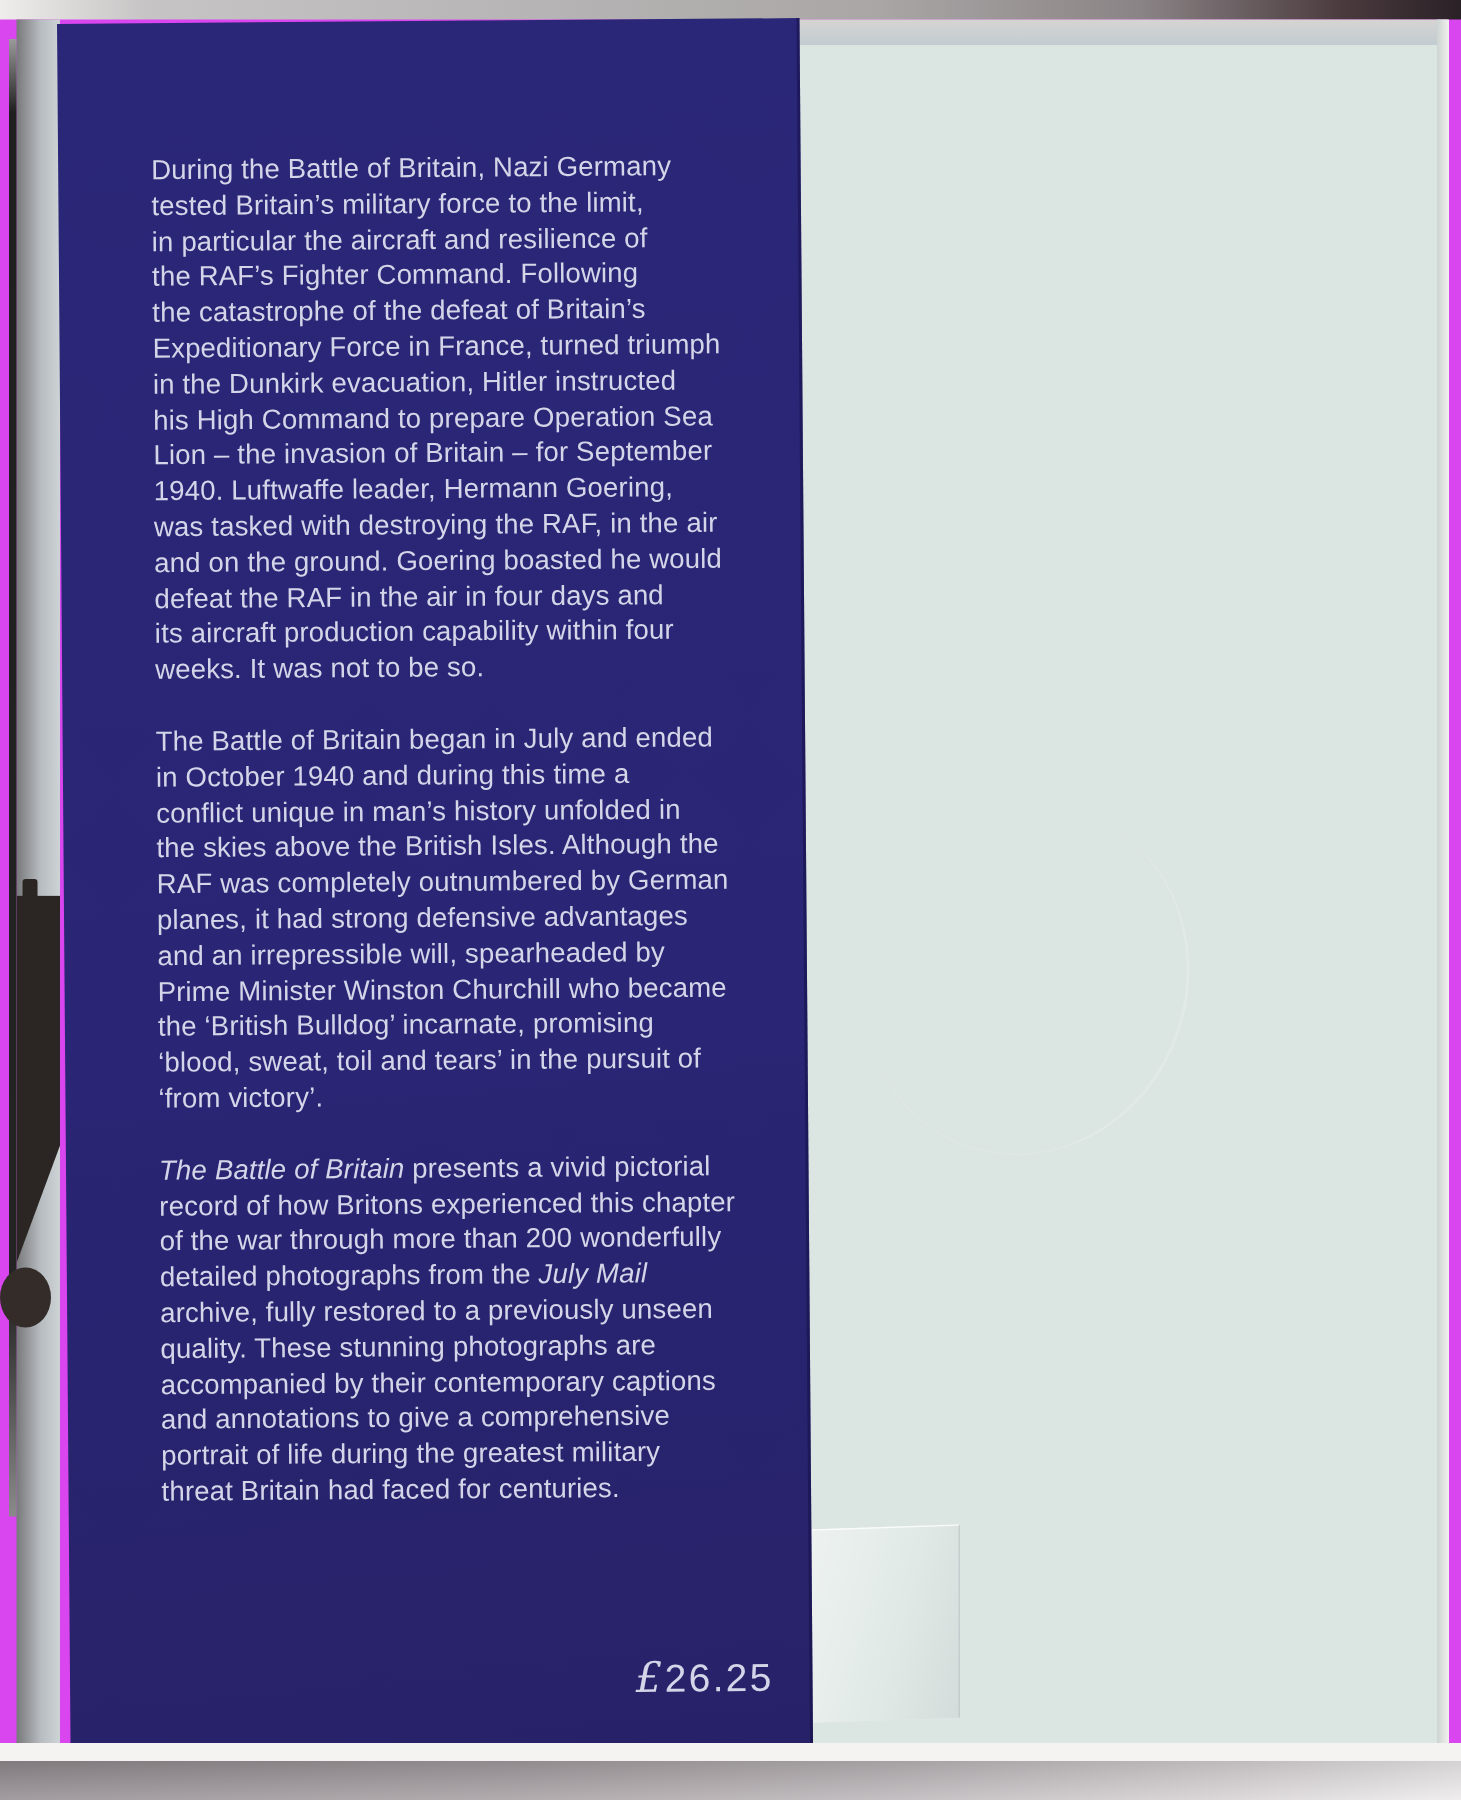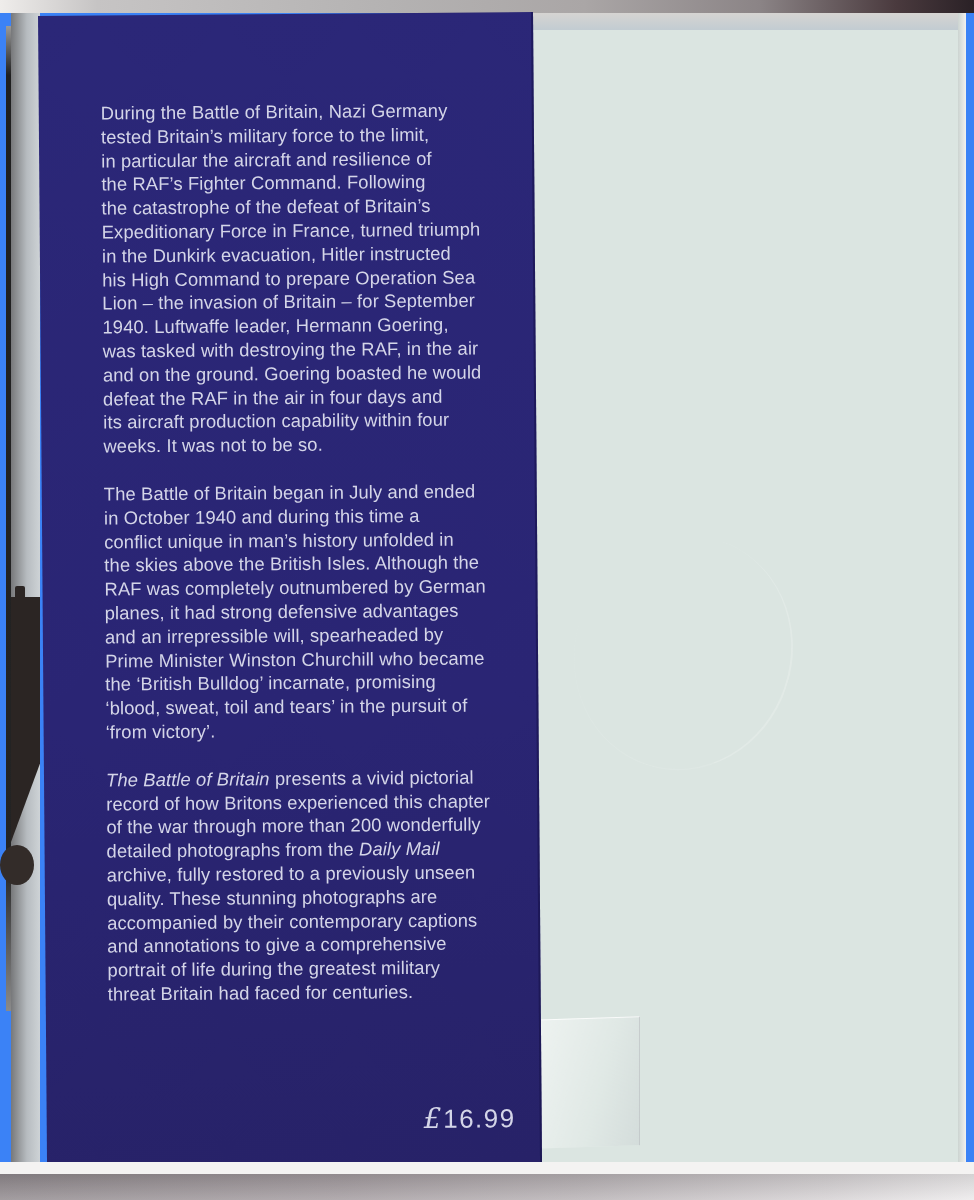--- a/index.html
+++ b/index.html
@@ -1,20 +1,20 @@
 <!DOCTYPE html>
 <html style="--navy: #2b2778; --flap-text: #d4d5e8; --cover: #dbe5e1;"><head>
 <meta charset="utf-8">
 <style>
   html, body { margin: 0; padding: 0; }
   #root {
     position: relative;
     width: 974px;
     height: 1200px;
-    background: #3b82f6;
+    background: #d946ef;
     overflow: hidden;
     font-family: "Liberation Sans", sans-serif;
   }
   
   .top-strip {
     position: absolute; left: 0; top: 0; width: 974px; height: 13px;
     background: linear-gradient(to right, #efedeb 0%, #c6c4c4 10%, #b4b2b2 40%,
       #aaa6a6 60%, #8b8486 78%, #4a3a3e 92%, #2a2126 100%);
   }
   
@@ -150,30 +150,30 @@
           <div class="line"><span>and an irrepressible will, spearheaded by</span></div>
           <div class="line"><span>Prime Minister Winston Churchill who became</span></div>
           <div class="line"><span>the ‘British Bulldog’ incarnate, promising</span></div>
           <div class="line"><span>‘blood, sweat, toil and tears’ in the pursuit of</span></div>
           <div class="line"><span>‘from victory’.</span></div>
         </div>
         <div class="para">
           <div class="line"><span class="it">The Battle of Britain</span><span> presents a vivid pictorial</span></div>
           <div class="line"><span>record of how Britons experienced this chapter</span></div>
           <div class="line"><span>of the war through more than 200 wonderfully</span></div>
-          <div class="line"><span>detailed photographs from the </span><span class="it">Daily Mail</span></div>
+          <div class="line"><span>detailed photographs from the </span><span class="it">July Mail</span></div>
           <div class="line"><span>archive, fully restored to a previously unseen</span></div>
           <div class="line"><span>quality. These stunning photographs are</span></div>
           <div class="line"><span>accompanied by their contemporary captions</span></div>
           <div class="line"><span>and annotations to give a comprehensive</span></div>
           <div class="line"><span>portrait of life during the greatest military</span></div>
           <div class="line"><span>threat Britain had faced for centuries.</span></div>
         </div>
       </div>
     <div class="price">
-      <span class="cur">£</span><span>16.99</span>
+      <span class="cur">£</span><span>26.25</span>
     </div>
   </div>
 
   <div class="bottom-white"></div>
   <div class="bottom-shadow"></div>
 
 </div>
 
 </body></html>

